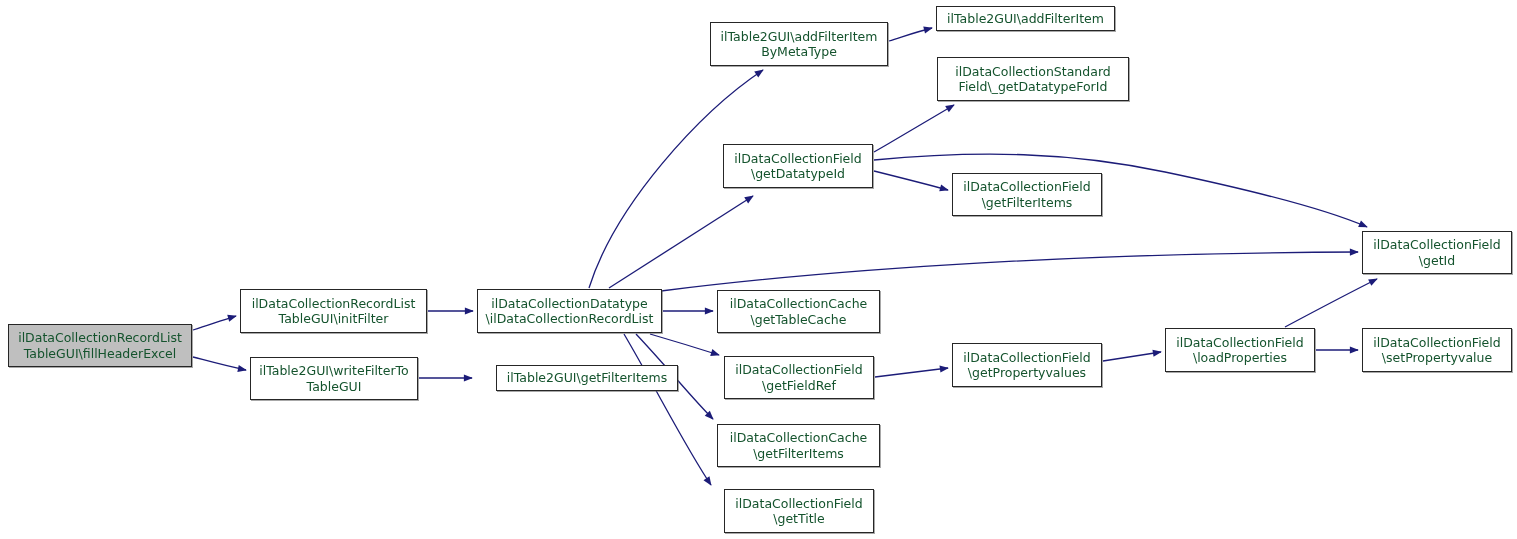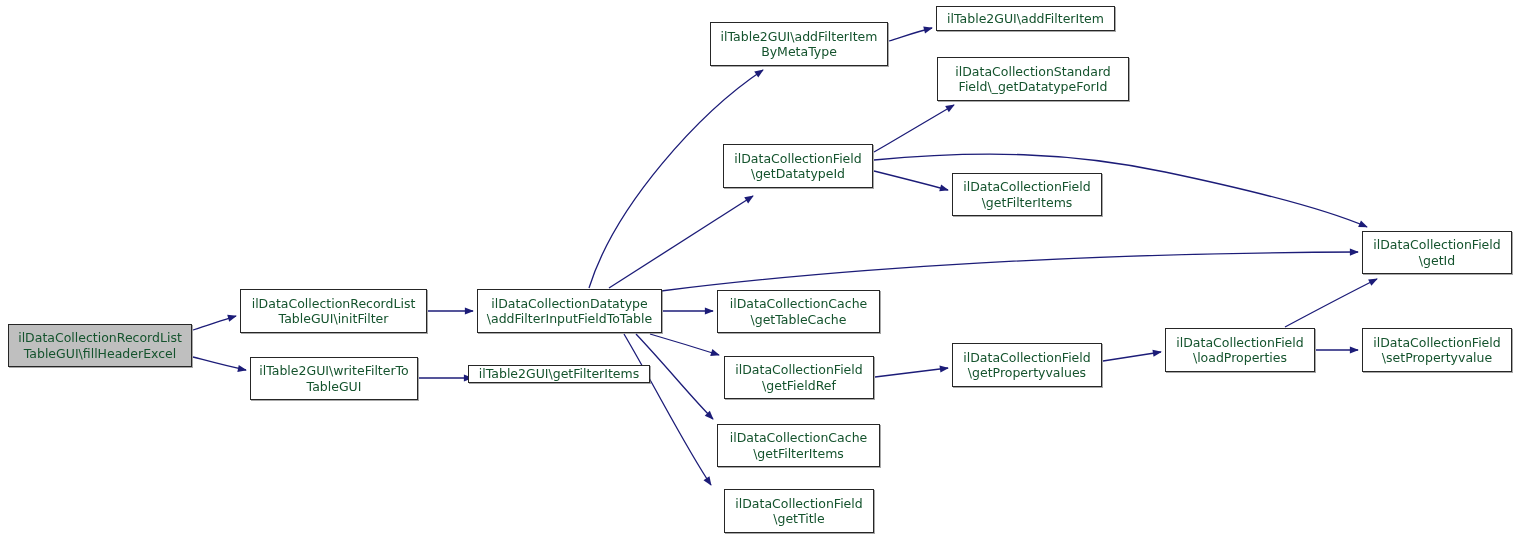--- a/index.html
+++ b/index.html
@@ -82,26 +82,26 @@
       <span>TableGUI\fillHeaderExcel</span>
     </div>
     <div class="node" style="left: 240px; top: 289px; width: 187px; height: 44px;">
       <span>ilDataCollectionRecordList</span>
       <span>TableGUI\initFilter</span>
     </div>
     <div class="node" style="left: 250px; top: 357px; width: 168px; height: 43px; justify-content: center;">
       <span>ilTable2GUI\writeFilterTo</span>
       <span>TableGUI</span>
     </div>
-    <div class="node" style="left: 468px; top: 365px; width: 182px; height: 18px;">
+    <div class="node" style="left: 496px; top: 365px; width: 182px; height: 26px;">
       <span>ilTable2GUI\getFilterItems</span>
     </div>
     <div class="node" style="left: 477px; top: 289px; width: 185px; height: 44px;">
       <span>ilDataCollectionDatatype</span>
-      <span>\addFilterInputFieldToTable</span>
+      <span>\ilDataCollectionRecordList</span>
     </div>
     <div class="node" style="left: 710px; top: 22px; width: 178px; height: 44px;">
       <span>ilTable2GUI\addFilterItem</span>
       <span>ByMetaType</span>
     </div>
     <div class="node" style="left: 936px; top: 6px; width: 179px; height: 25px;">
       <span>ilTable2GUI\addFilterItem</span>
     </div>
     <div class="node" style="left: 937px; top: 57px; width: 192px; height: 44px;">
       <span>ilDataCollectionStandard</span>

